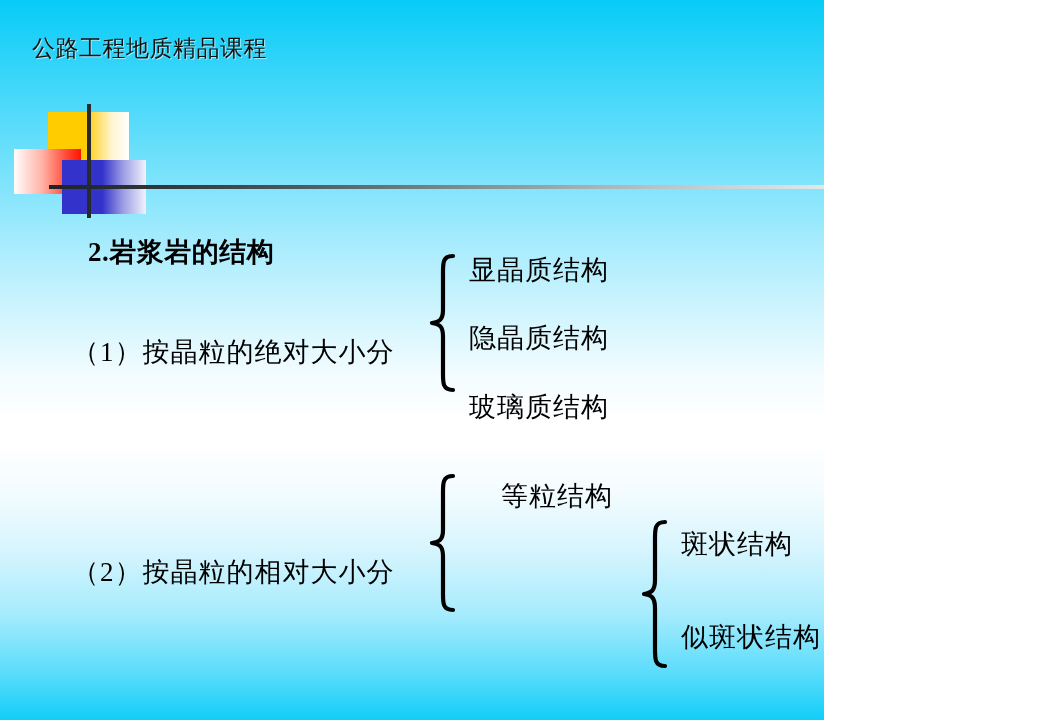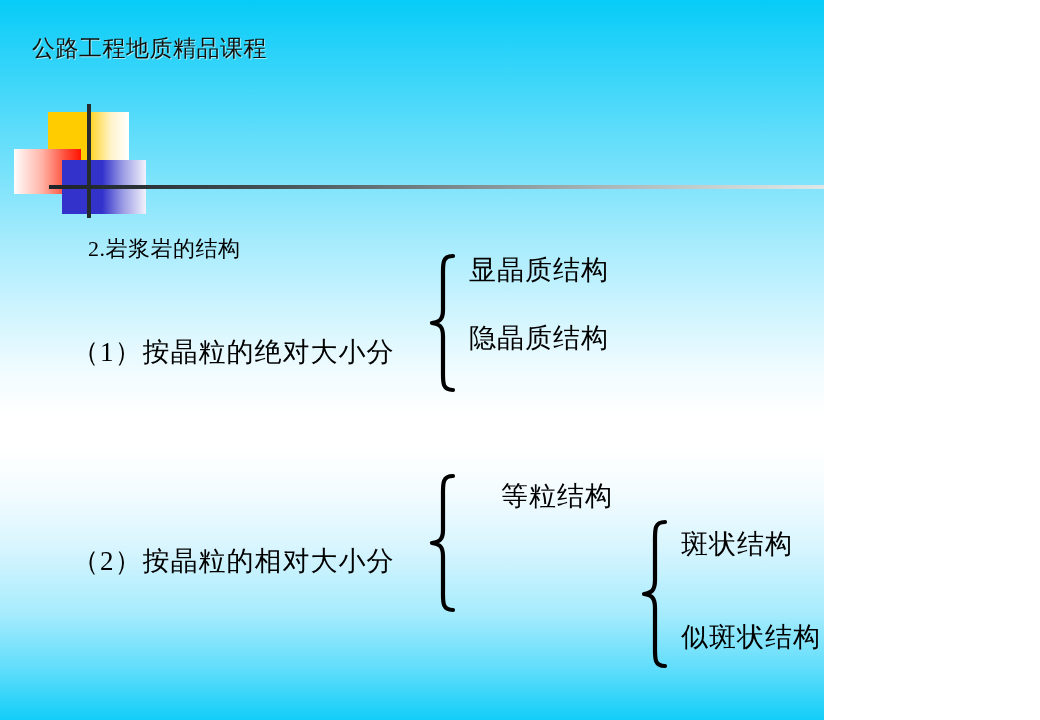--- a/index.html
+++ b/index.html
@@ -121,32 +121,32 @@
   .txt {
     position: absolute;
     color: #000000;
     white-space: nowrap;
     font-family: "Liberation Serif", "DejaVu Serif", serif;
   }
 
   .heading {
     left: 88px;
     top: 234px;
-    font-size: 22px;
-    font-weight: normal;
+    font-size: 27px;
+    font-weight: bold;
     letter-spacing: 0.5px;
   }
 
   .cat-label {
     font-size: 27px;
     letter-spacing: 1px;
     margin-top: 44px;
   }
   .cat1 { left: 72px; top: 290px; }
-  .cat2 { left: 72px; top: 499px; }
+  .cat2 { left: 72px; top: 510px; }
 
   .item {
     font-size: 27px;
     letter-spacing: 1px;
   }
   .item-l1a { left: 469px; top: 252px; }
   .item-l1b { left: 469px; top: 320px; }
   .item-l1c { left: 469px; top: 389px; }
 
   .item-l2a { left: 469px; top: 478px; margin-left: 32px; }
@@ -183,20 +183,21 @@
     <div class="txt heading">2.岩浆岩的结构</div>
 
     <div class="txt cat-label cat1">（1）按晶粒的绝对大小分</div>
 
     <svg class="brace brace1" width="30" height="142" viewBox="0 0 30 142">
       <path d="M25 4 C14 4 15 12 15 24 L15 58 C15 68 11 70 4 71 C11 72 15 74 15 84 L15 118 C15 130 14 138 25 138" fill="none" stroke="#000000" stroke-width="4.2" stroke-linecap="round" stroke-linejoin="round"></path>
     </svg>
 
     <div class="txt item item-l1b">隐晶质结构</div>
     <div class="txt item item-l1a">显晶质结构</div>
+    <div class="txt item item-l1c">玻璃质结构</div>
 
     <div class="txt cat-label cat2">（2）按晶粒的相对大小分</div>
 
     <svg class="brace brace2" width="30" height="142" viewBox="0 0 30 142">
       <path d="M25 4 C14 4 15 12 15 24 L15 58 C15 68 11 70 4 71 C11 72 15 74 15 84 L15 118 C15 130 14 138 25 138" fill="none" stroke="#000000" stroke-width="4.2" stroke-linecap="round" stroke-linejoin="round"></path>
     </svg>
 
     <div class="txt item item-l2a">等粒结构</div>
 
     <svg class="brace brace3" width="30" height="152" viewBox="0 0 30 152">

